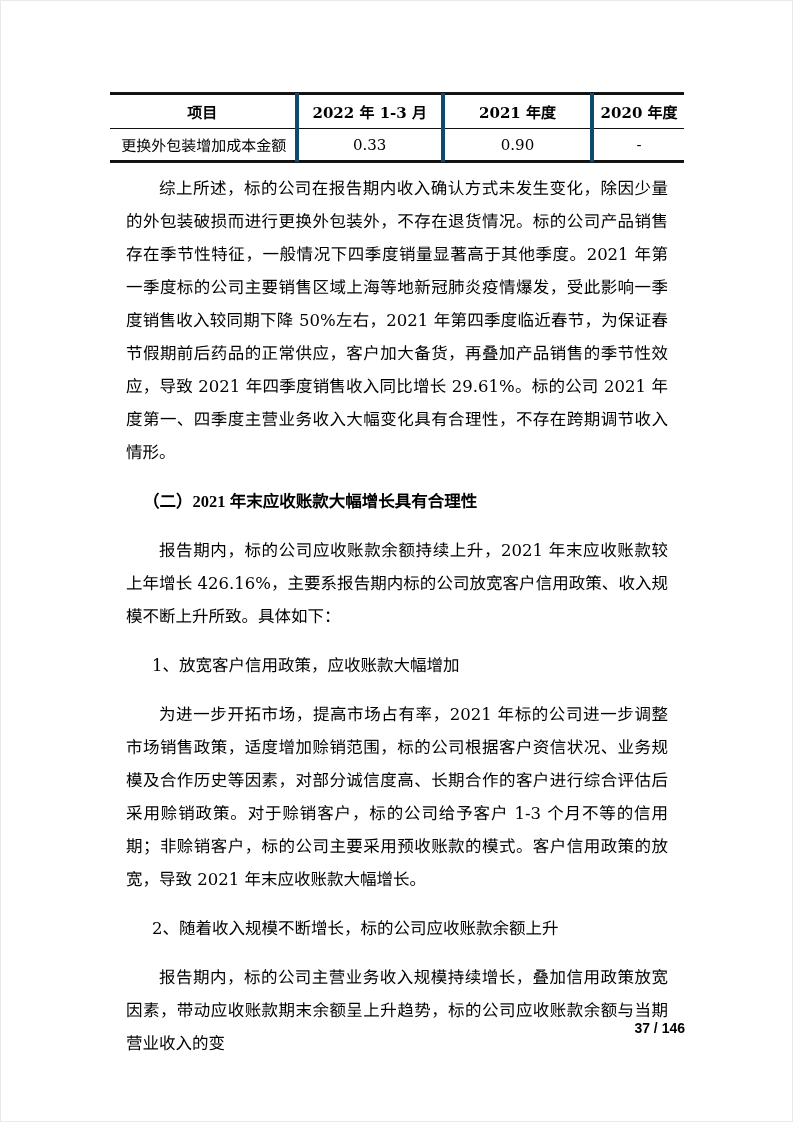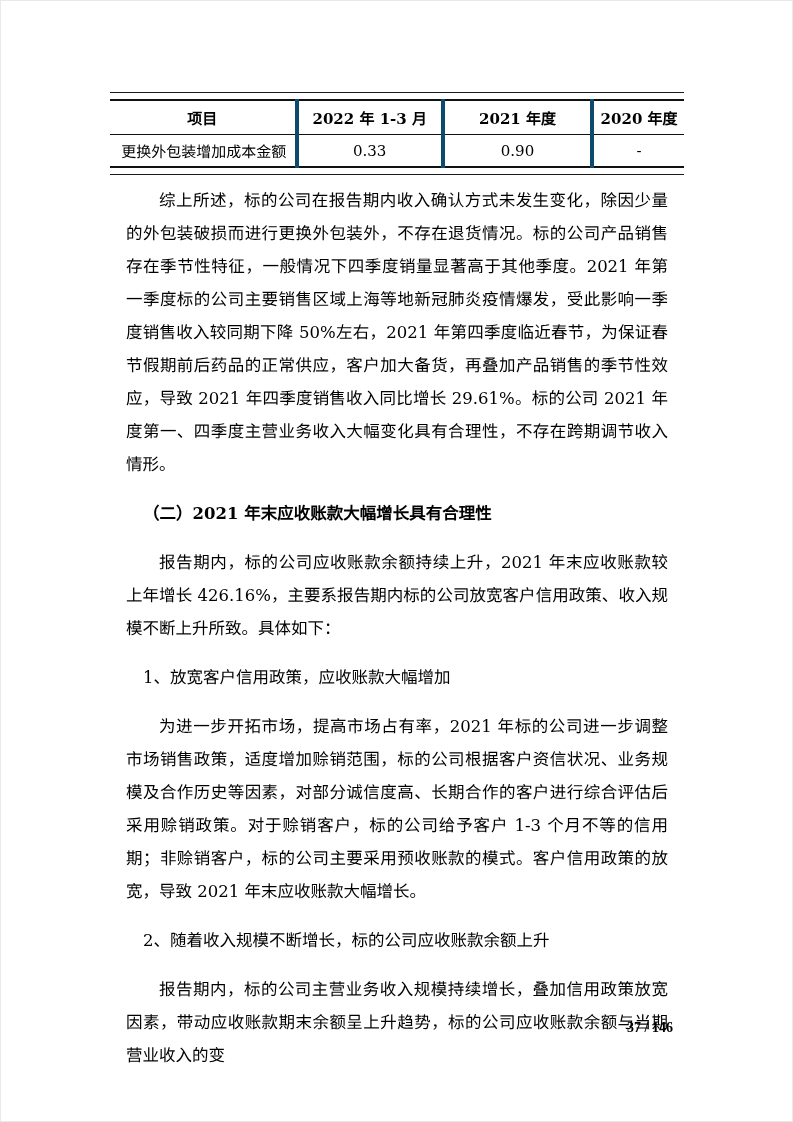--- a/index.html
+++ b/index.html
@@ -17,21 +17,21 @@
   .content {
     position: absolute;
     left: 110px;
     top: 92px;
     width: 574px;
   }
   
   .doc-table-wrap {
     border-top: 1px solid #1a1a1a;
     border-bottom: 1px solid #1a1a1a;
-    padding: 6px 0;
+    padding: 0 0;
   }
   table.doc-table {
     width: 100%;
     border-collapse: collapse;
     table-layout: fixed;
     border-top: 2.5px solid #111111;
     border-bottom: 2.5px solid #111111;
   }
   table.doc-table col.c-item { width: 32.5%; }
   table.doc-table col.c-2022 { width: 25.5%; }
@@ -65,34 +65,35 @@
     text-indent: 2em;
     margin: 16px;
   }
   .para-first { margin-top: 9px; }
   .section-heading {
     font-size: 16.5px;
     line-height: 33px;
     font-weight: bold;
     text-indent: 2em;
     margin: 9px 0 0 0;
+    font-family: Liberation Serif, serif;
   }
   .sub-item {
     font-size: 16.5px;
     line-height: 33px;
     text-indent: 2em;
-    margin: 0;
+    margin: 9px;
   }
   .page-footer {
     position: absolute;
     top: 1020px;
-    right: 120px;
+    right: 108px;
     font-size: 14px;
     font-weight: bold;
-    font-family: Liberation Serif, serif;
+    font-family: Liberation Sans, sans-serif;
   }
 </style>
 </head>
 <body>
 
 <div class="content">
 
   <div class="doc-table-wrap">
     <table class="doc-table">
       <colgroup>

